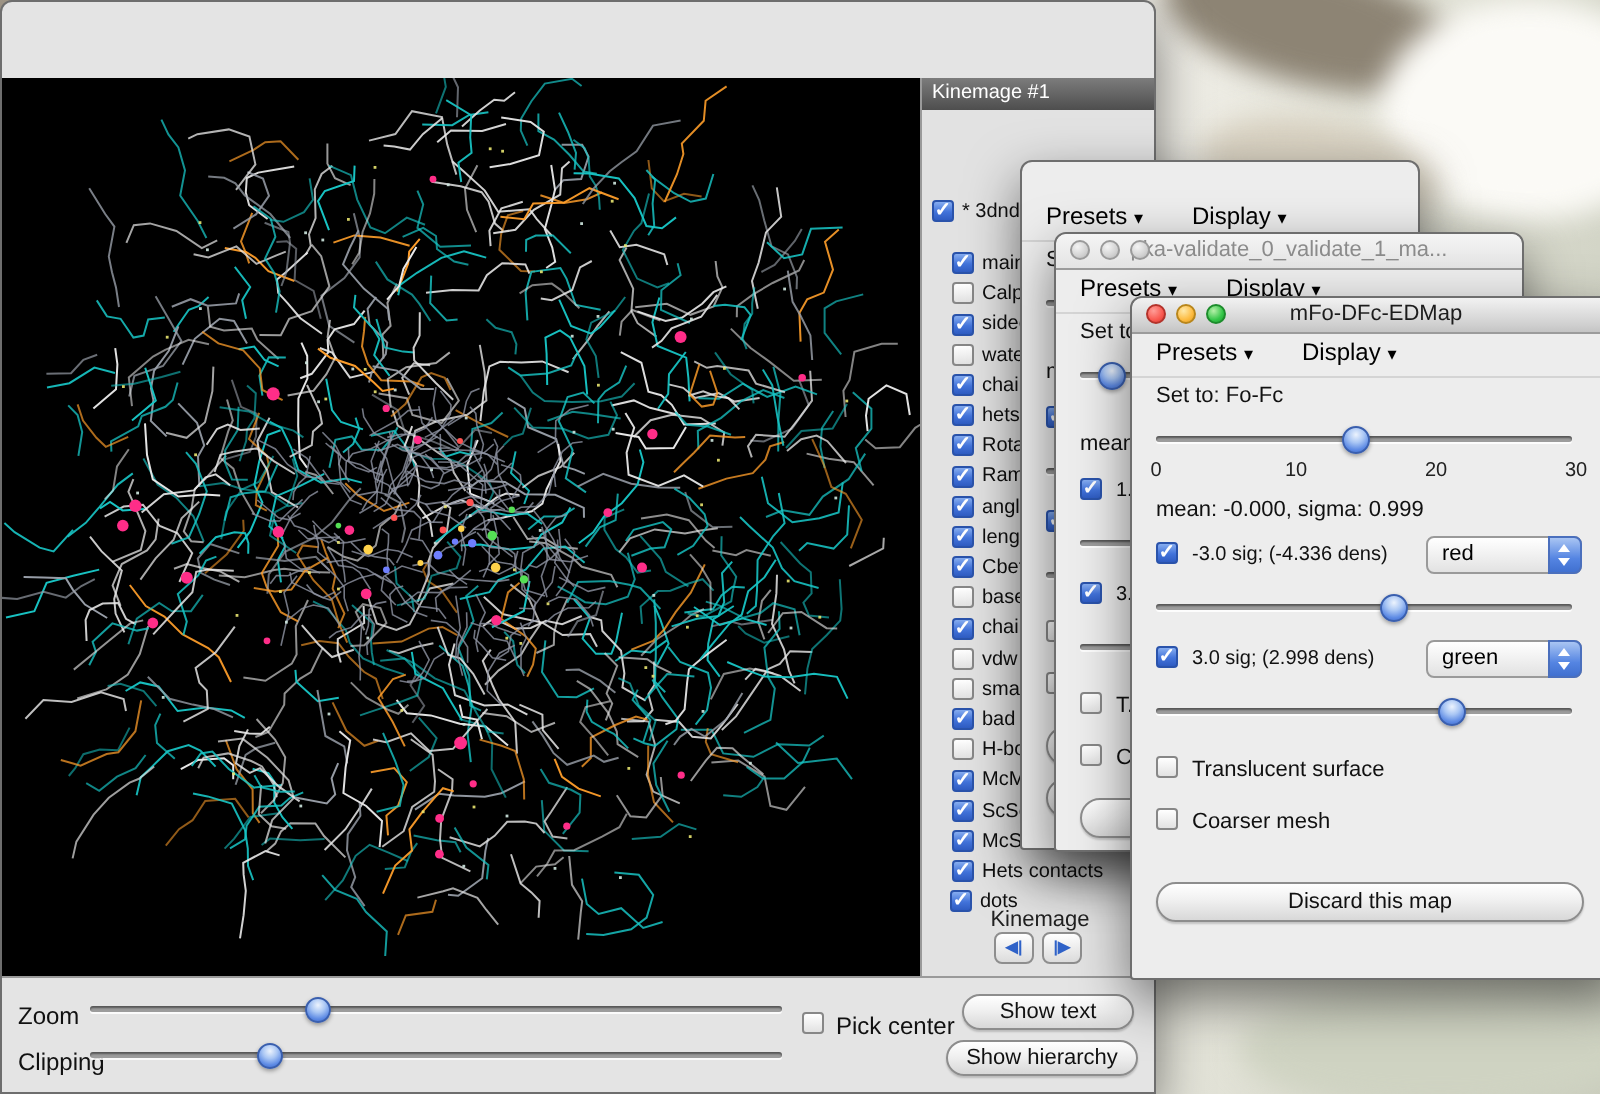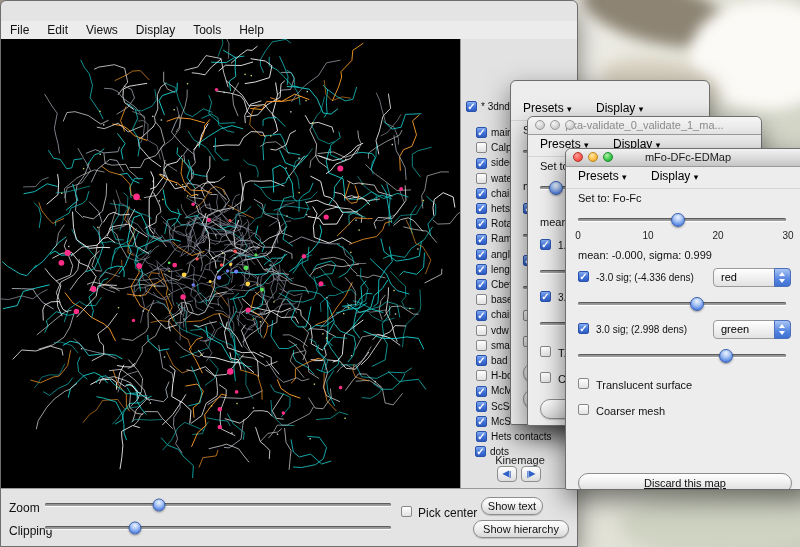--- a/index.html
+++ b/index.html
@@ -85,21 +85,20 @@
 <div id="screen">
 
   <div class="desktop">
     <div class="desk-shape ds1"></div>
     <div class="desk-shape ds2"></div>
     <div class="desk-shape ds3"></div>
     <div class="desk-shape ds4"></div>
   </div>
 
   <div class="window" id="main-window">
-    <div id="menubar"><span class="menuitem">File</span><span class="menuitem">Edit</span><span class="menuitem">Views</span><span class="menuitem">Display</span><span class="menuitem">Tools</span><span class="menuitem">Help</span></div>
 
     <div id="canvas">
       <svg id="mol" viewBox="0 0 459 449">
           <path d="M365.9 264.0 L355.7 270.6 L353.1 282.9 L352.8 291.1 L358.9 299.3" stroke="#18c5c5" stroke-width="1" fill="none" opacity="0.93"></path>
           <path d="M100.9 231.8 L95.7 219.1 L87.0 209.7 L77.8 203.3 L70.7 190.2" stroke="#18c5c5" stroke-width="1" fill="none" opacity="0.66"></path>
           <path d="M51.3 219.3 L60.8 214.3 L70.5 213.4 L78.9 224.0 L87.6 227.5 L95.1 237.6 L88.7 252.0" stroke="#e9e9e9" stroke-width="1" fill="none" opacity="0.85"></path>
           <path d="M208.4 319.8 L217.3 330.1 L213.4 339.5 L203.9 346.5" stroke="#18c5c5" stroke-width="1" fill="none" opacity="0.61"></path>
           <path d="M297.5 284.4 L294.1 278.0 L280.3 278.5 L270.2 272.3 L261.0 270.4 L250.3 268.0 L240.9 259.4" stroke="#e9e9e9" stroke-width="1" fill="none" opacity="0.86"></path>
           <path d="M62.0 316.5 L60.8 310.5 L49.5 307.2 L34.8 312.0 L20.7 311.0 L11.7 320.4" stroke="#e9e9e9" stroke-width="1" fill="none" opacity="0.82"></path>
           <path d="M359.9 326.0 L367.0 319.2 L374.4 308.3 L383.1 295.5 L388.9 293.0 L394.1 286.6 L405.1 287.0" stroke="#e9e9e9" stroke-width="1" fill="none" opacity="0.81"></path>
@@ -773,20 +772,23 @@
           <circle cx="192.2" cy="245.9" r="1.7" fill="#6f7fff"></circle>
           <circle cx="246.8" cy="244.8" r="2.4" fill="#ffd24a"></circle>
           <circle cx="168.2" cy="223.8" r="1.4" fill="#55e055"></circle>
           <circle cx="220.5" cy="226.0" r="1.7" fill="#ff5050"></circle>
           <circle cx="235.1" cy="232.6" r="2.1" fill="#6f7fff"></circle>
           <circle cx="229.6" cy="225.4" r="1.6" fill="#ffd24a"></circle>
         </svg>
     </div>
 
     <div id="kinpanel">
+      <div class="kinheader">
+        <span>Kinemage #1</span>
+      </div>
 
       <div id="animate-label">Kinemage</div>
       <div class="anim-btn" style="left:36px;">◀|</div>
       <div class="anim-btn" style="left:60px;">|▶</div>
     <div class="kinrow" style="top: 58px; left: 5px;"><span class="cb on"></span><span class="kinlabel">* 3dnd...</span></div>
         <div class="kinrow" style="top: 84px; left: 15px;"><span class="cb on"></span><span class="kinlabel">mainc...</span></div>
         <div class="kinrow" style="top: 99.2px; left: 15px;"><span class="cb"></span><span class="kinlabel">Calph...</span></div>
         <div class="kinrow" style="top: 114.4px; left: 15px;"><span class="cb on"></span><span class="kinlabel">sidec...</span></div>
         <div class="kinrow" style="top: 129.6px; left: 15px;"><span class="cb"></span><span class="kinlabel">water...</span></div>
         <div class="kinrow" style="top: 144.8px; left: 15px;"><span class="cb on"></span><span class="kinlabel">chain A</span></div>
@@ -817,21 +819,21 @@
         </div>
       </div>
       <span class="blabel" style="left:8px;top:35px;">Clipping</span>
       <div class="bslider" style="left:44px;top:31px;width:346px;">
         <div class="groove">
           <div class="thumb small" style="left: 26%;"></div>
         </div>
       </div>
       <span class="cb" style="position:absolute;left:400px;top:17px;"></span>
       <span class="blabel" style="left:417px;top:17px;">Pick center</span>
-      <div class="aquabtn" style="left:480px;top:8px;width:62px;">Show text</div>
+      <div class="aquabtn" style="left:480px;top:8px;width:86px;">Show text</div>
       <div class="aquabtn" style="left:472px;top:31px;width:96px;">Show hierarchy</div>
     </div>
   </div>
 
   <div class="window mapwin inactive" style="left:510px;top:80px;width:200px;height:345px;z-index:20;">
     <div class="menurow">
       <span class="menulab" style="left:12px;"><span>Presets</span> <span class="tri">▾</span></span>
       <span class="menulab" style="left:85px;"><span>Display</span> <span class="tri">▾</span></span>
     </div>
     <div class="setto">Set to...</div>
@@ -1000,16 +1002,16 @@
         </div>
     </div>
     <div class="checkrow" style="top:228px;">
       <span class="cb"></span>
       <span class="optlabel">Translucent surface</span>
     </div>
     <div class="checkrow" style="top:254px;">
       <span class="cb"></span>
       <span class="optlabel">Coarser mesh</span>
     </div>
-    <div class="aquabtn mapbtn" style="top:324px;text-decoration:underline;">Discard this map</div>
+    <div class="aquabtn mapbtn" style="top:292px;">Discard this map</div>
   </div>
 
 </div>
 
 </body></html>

